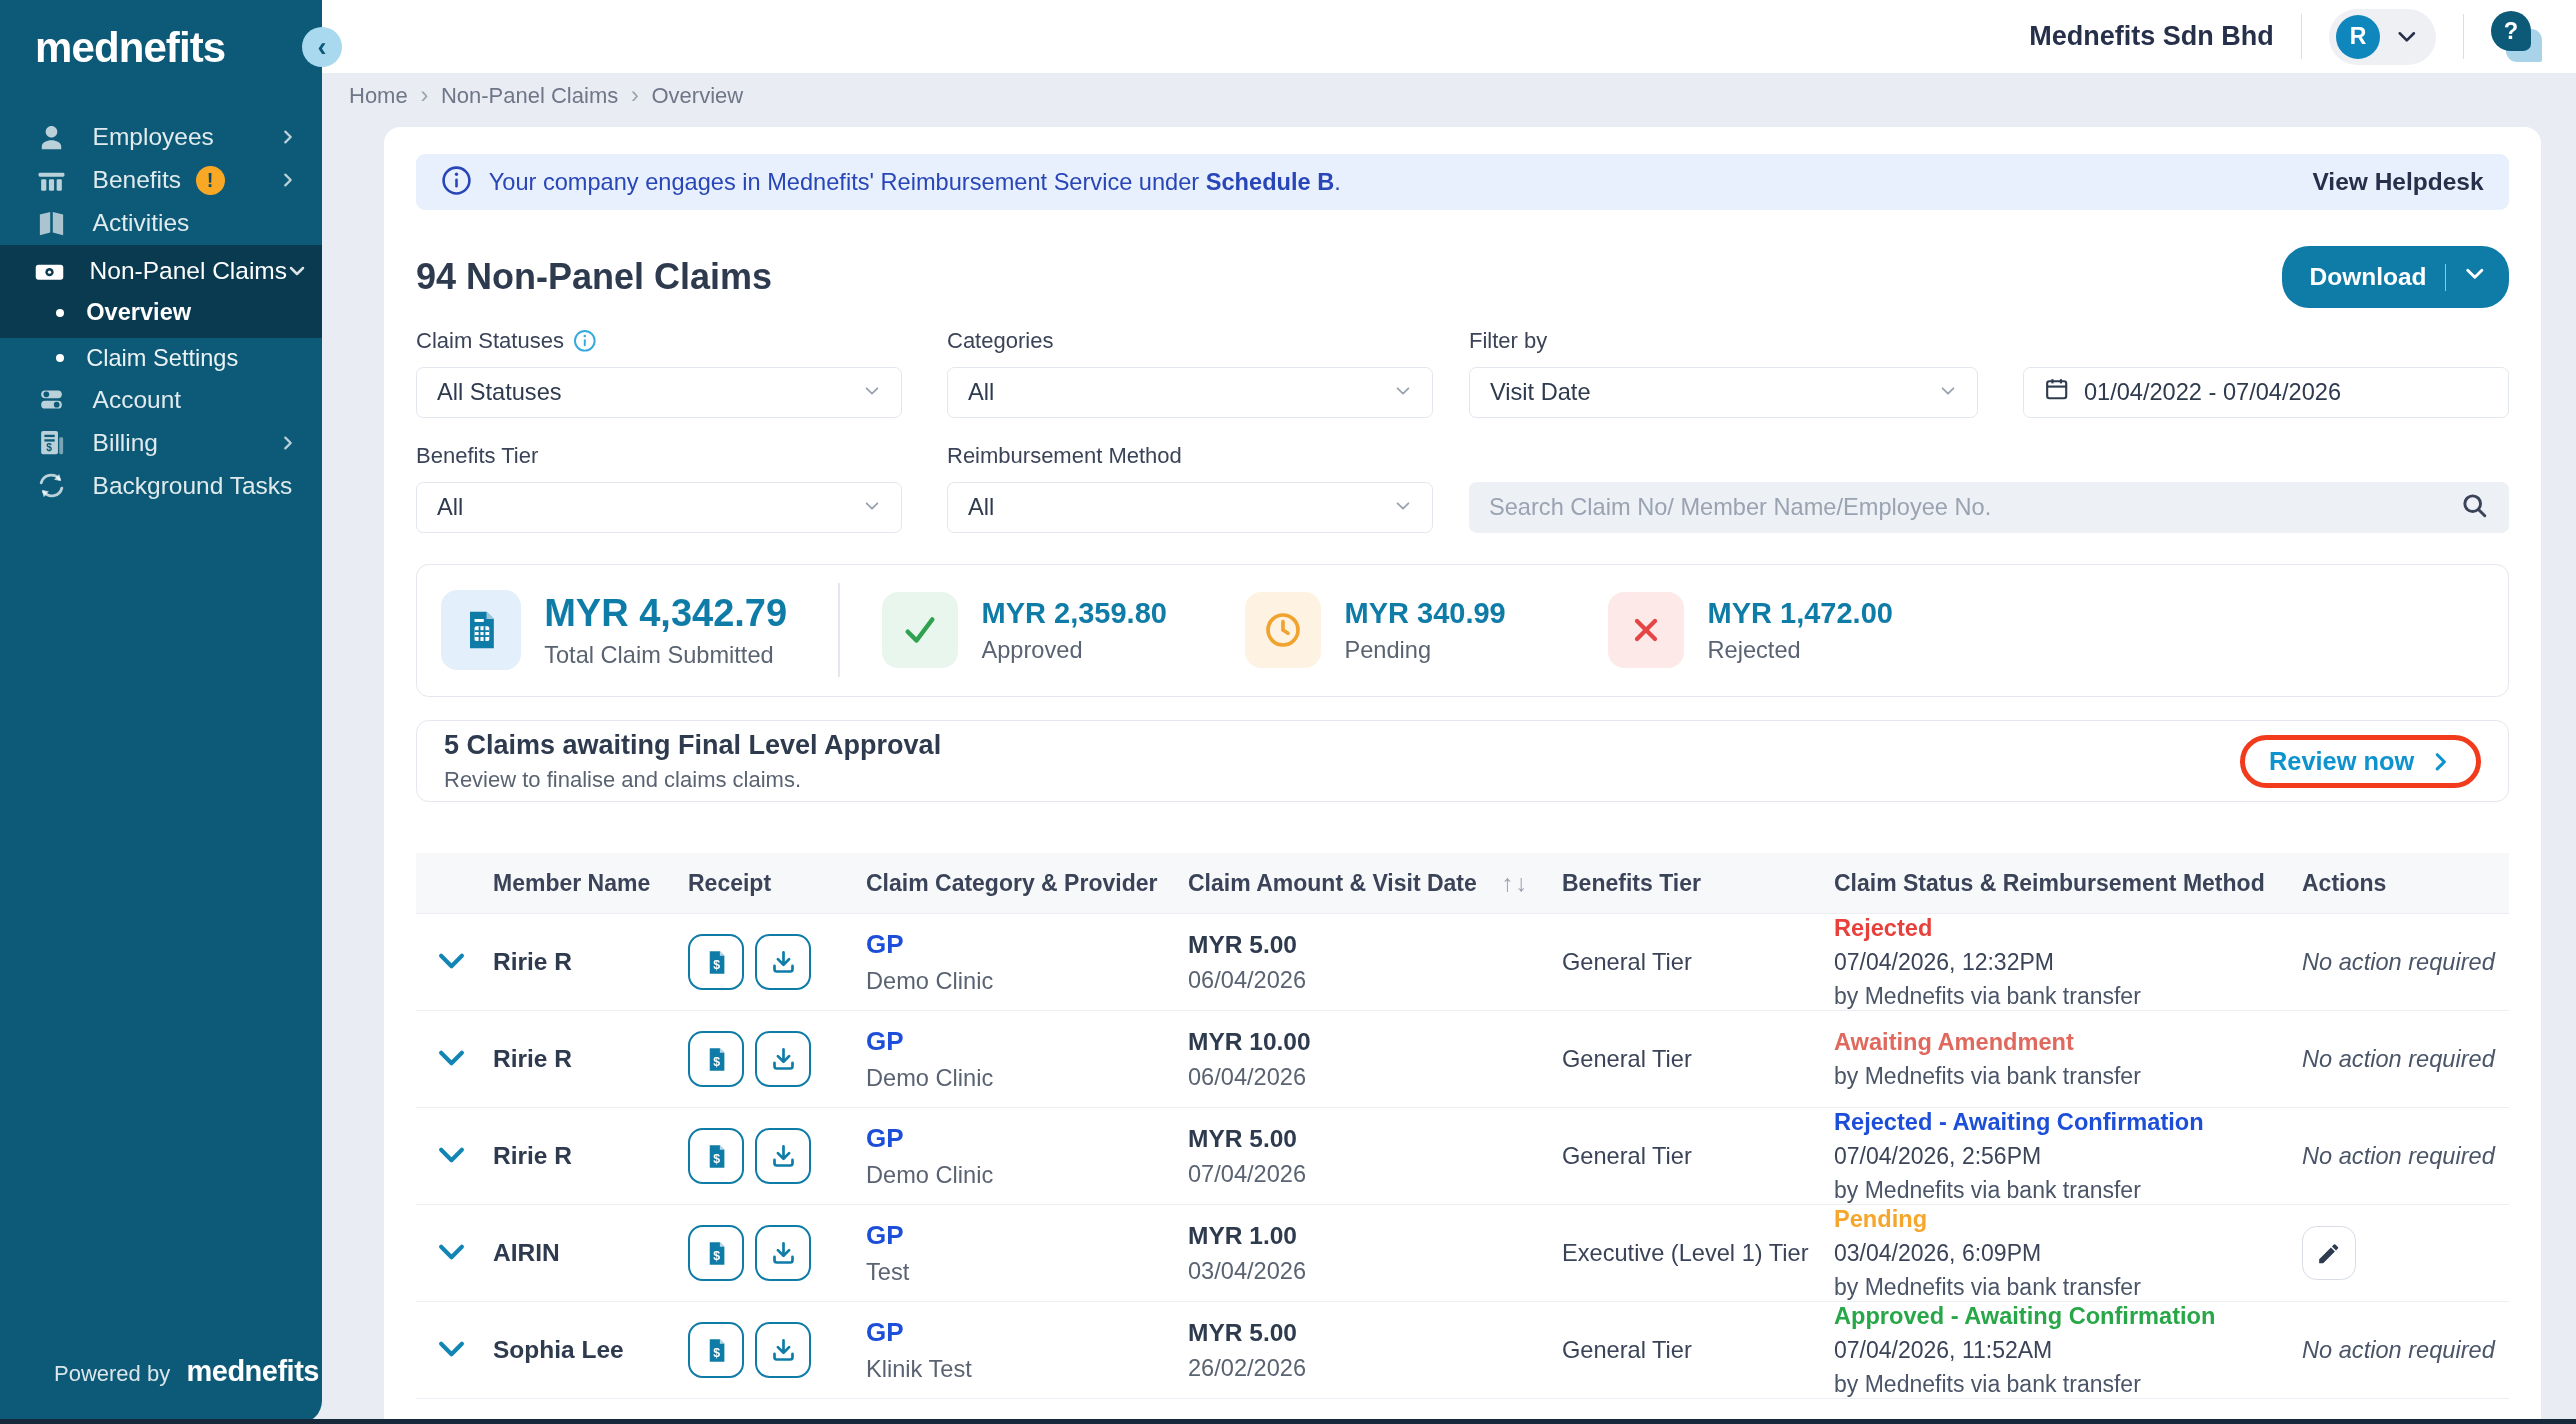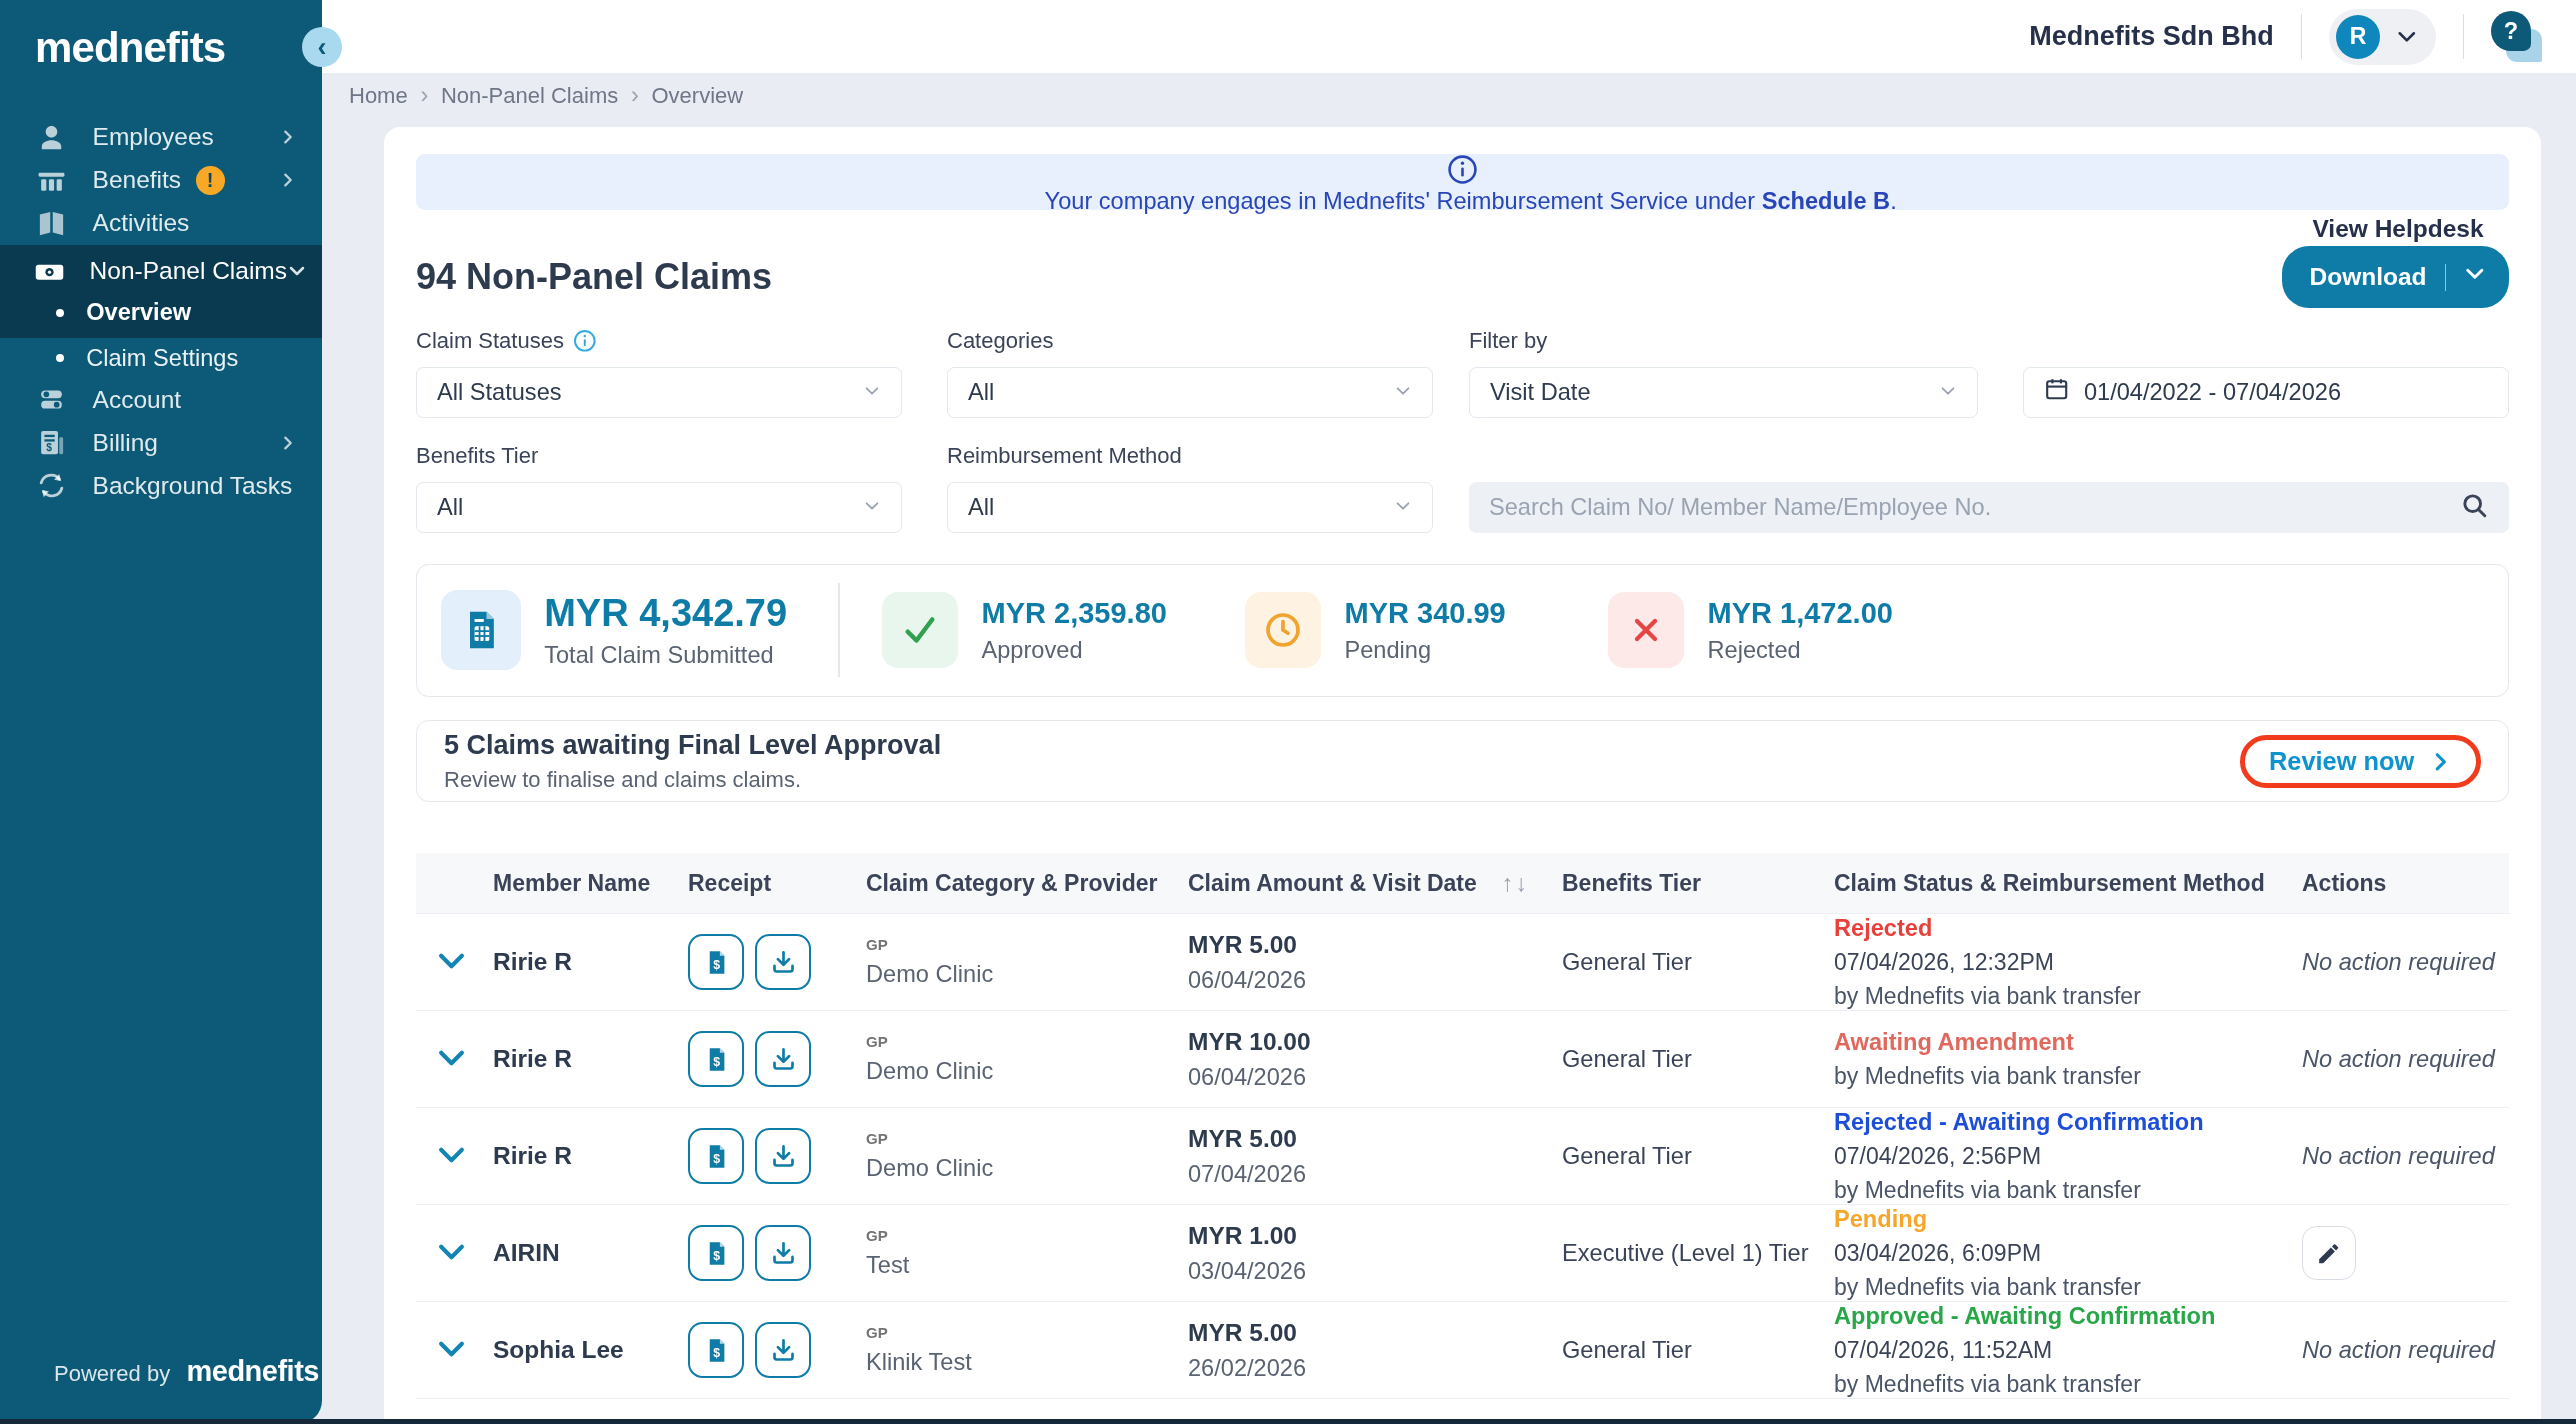--- a/index.html
+++ b/index.html
@@ -45,21 +45,21 @@
   .help-bubble { position:absolute; right:0; bottom:0; width:36px; height:33px; background:#A9D3E8; border-radius:11px 11px 1.8px 11px; }
   .help-circle { position:absolute; left:0; top:0; width:40px; height:40px; border-radius:50% 50% 7.3px 50%; background:#0C5A77;
                  color:#FFF; font-size:23.6px; font-weight:700; display:flex; align-items:center; justify-content:center; }
 
   .breadcrumb { height:45px; display:flex; align-items:center; padding-left:27px; gap:12.7px; font-size:22px; color:#6E7687; }
   .crumb-sep { color:#9AA3B2; font-size:23.6px; }
 
   
   .card { margin:9px 42px 0 62px; background:#FFFFFF; border-radius:16.3px 16.3px 0 0; flex:1; padding:27px 32px 0 32px; overflow:hidden; }
 
-  .banner { height:56px; background:#E7F0FC; border-radius:9px; display:flex; align-items:center; padding:0 25.4px;flex-direction:column; }
+  .banner { height:56px; background:#E7F0FC; border-radius:9px; display:flex; align-items:center; padding:0 25.4px; }
   .banner-text { margin-left:16.3px; font-size:23.6px; color:#2946B8; }
   .banner-text b { font-weight:700; }
   .banner-link { margin-left:auto; font-size:24.5px; font-weight:700; color:#26304A; cursor:pointer; }
 
   .title-row { margin-top:36px; display:flex; align-items:center; }
   .page-title { font-size:36px; font-weight:700; color:#2E3A4E; }
   .download-btn { margin-left:auto; height:62px; background:#0F7CA8; border-radius:27px; display:flex; align-items:center;
                   padding:0 22px 0 27px; color:#FFF; font-size:24.5px; font-weight:700; cursor:pointer; }
   .dl-sep { width:0.9px; height:27px; background:rgba(255,255,255,.55); margin:0 18px; }
 
@@ -110,21 +110,21 @@
   .c-member { width:195px; font-size:24.5px; font-weight:700; color:#2E3A4E; }
   .c-receipt { width:178px; display:flex; gap:11px; }
   .c-cat { width:322px; }
   .c-amt { width:374px; display:flex; align-items:center; }
   .c-tier { width:272px; font-size:23.6px; color:#3A4358; }
   .c-status { width:468px; }
   .c-act { width:200px; font-size:23.6px; font-style:italic; color:#4A5568; }
   .thead .c-member, .thead .c-receipt, .thead .c-cat, .thead .c-tier, .thead .c-status, .thead .c-act
     { font-style:normal; font-weight:700; color:#3A4358; font-size:23px; }
   .sort-icons { margin-left:auto; margin-right:33px; color:#9AA3B2; font-size:23.6px; letter-spacing:1.8px; }
-  .l1-cat { font-size:15px; font-weight:700; color:#737373; }
+  .l1-cat { font-size:26px; font-weight:700; color:#1d4ed8; }
   .l2 { font-size:23.6px; color:#5A6372; margin-top:8.2px; }
   .l1-amt { font-size:24.5px; font-weight:700; color:#2E3A4E; }
   .amt-stack { display:flex; flex-direction:column; }
   .st-status { font-size:23.6px; font-weight:700; }
   .st-line { font-size:23px; color:#3A4358; margin-top:7.3px; }
   .st-via { font-size:23px; color:#4A5568; margin-top:7.3px; }
   .icon-btn { width:56px; height:56px; border:2.7px solid #0F7CA8; border-radius:14.5px; background:#FFF;
               display:flex; align-items:center; justify-content:center; cursor:pointer; }
   .edit-btn { width:54px; height:54px; border:1.8px solid #D7DCE5; border-radius:14.5px; background:#FFF;
               display:flex; align-items:center; justify-content:center; cursor:pointer; }

